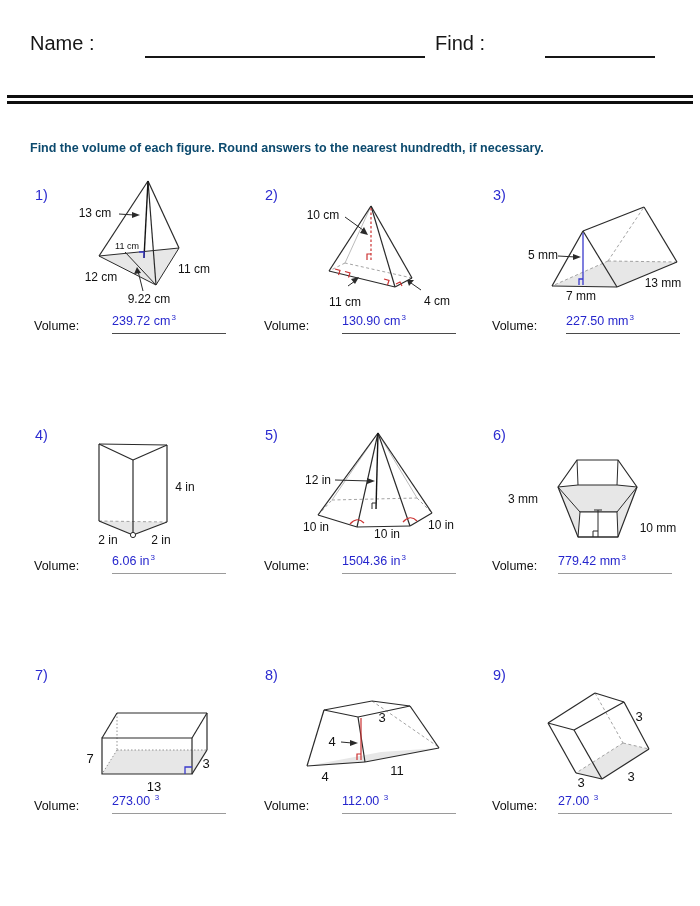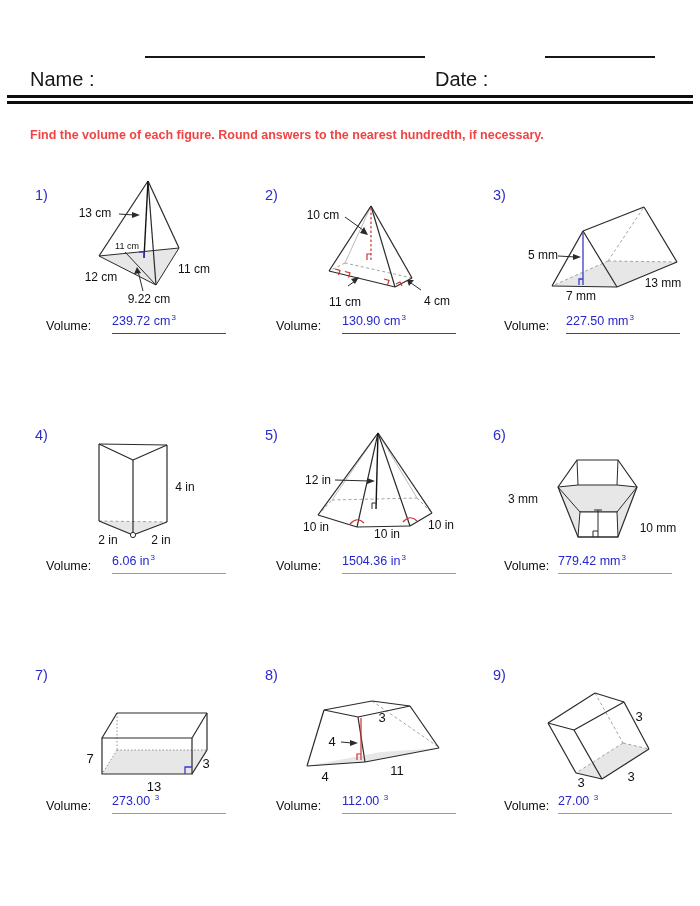--- a/index.html
+++ b/index.html
@@ -1,26 +1,26 @@
 <!DOCTYPE html>
 <html><head>
 <meta charset="utf-8">
 <style>
   html,body{margin:0;padding:0;background:#fff;}
   #page{position:relative;width:700px;height:906px;background:#fff;
         font-family:"Liberation Sans",sans-serif;color:#1b1b1b;overflow:hidden;}
   .abs{position:absolute;}
   
-  .hd-label{font-size:20px;color:#171717;margin-top:36px;}
+  .hd-label{font-size:20px;color:#171717;}
   .fill-line{border-bottom:2px solid #171717;height:1px;}
   .dbl-rule{left:7px;top:95px;width:686px;height:3px;background:#fff;
             border-top:3px solid #0e0e0e;border-bottom:3px solid #0e0e0e;}
   .title{left:0;top:105px;width:700px;text-align:center;font-size:15.5px;
          font-weight:bold;color:#1b1bd1;}
-  .instruction{left:30px;top:128px;font-size:12.5px;font-weight:bold;color:#ef4444;}
+  .instruction{left:30px;top:141px;font-size:12.5px;font-weight:bold;color:#0c4a6e;}
   
   .cell{position:absolute;width:212px;height:240px;}
   .pnum{position:absolute;left:7px;top:17px;font-size:14.5px;color:#2b2bd0;}
   .fig{position:absolute;left:0;top:0;}
   
   .e{stroke:#2a2a2a;stroke-width:1.2;fill:none;}
   .e2{stroke:#2a2a2a;stroke-width:1;fill:none;}
   .d{stroke:#999;stroke-width:0.9;fill:none;stroke-dasharray:3,2.5;}
   .dt{stroke:#888;stroke-width:0.9;fill:none;stroke-dasharray:1.5,2;}
   .t{stroke:#aaa;stroke-width:0.8;fill:none;}
@@ -30,36 +30,36 @@
   .hl{stroke:#141414;stroke-width:1.4;fill:none;}
   .blue{stroke:#3a3acc;stroke-width:1.3;fill:none;}
   .red{stroke:#cc3333;stroke-width:1.2;fill:none;}
   .redd{stroke:#cc3333;stroke-width:1.2;fill:none;stroke-dasharray:2.5,2;}
   .ah{fill:#2a2a2a;stroke:none;}
   .lbl{font-size:12px;fill:#111;text-anchor:middle;}
   .lbl-s{font-size:9px;fill:#111;text-anchor:middle;}
   .lbl-b{font-size:13px;fill:#111;text-anchor:middle;}
   
   .vol-row{position:absolute;left:6px;top:143px;width:200px;height:26px;font-size:12.5px;}
-  .vol-label{position:absolute;left:12px;top:6px;color:#111;}
+  .vol-label{position:absolute;left:0;top:6px;color:#111;}
   .ans-wrap{position:absolute;left:78px;top:0;width:114px;height:20px;
             }
   .ans-wrap.dark{border-bottom:1.5px solid #4a4a4a;}
   .ans-wrap.light{border-bottom:1.5px solid #9a9a9a;}
   .ans{color:#2626cd;font-size:12.5px;}
   .ans sup{font-size:8px;margin-left:1px;}
 </style>
 </head>
 <body>
 
 <div id="page">
 
   <div class="abs hd-label" style="left:30px;top:32px;">Name :</div>
   <div class="abs fill-line" style="left:145px;top:55px;width:280px;"></div>
-  <div class="abs hd-label" style="left:435px;top:32px;">Date :</div>
+  <div class="abs hd-label" style="left:435px;top:32px;">Find :</div>
   <div class="abs fill-line" style="left:545px;top:55px;width:110px;"></div>
 
   <div class="abs dbl-rule"></div>
   <div class="abs instruction">Find the volume of each figure. Round answers to the nearest hundredth, if necessary.</div>
 
   <div class="cell" style="left:28px;top:170px;">
     <div class="pnum">1)</div>
     <svg class="fig" width="212" height="168" viewBox="0 0 212 168">
       <polygon class="shade" points="71,86 151,78 128,115"></polygon>
       <line class="e" x1="120" y1="11" x2="71" y2="86"></line>

